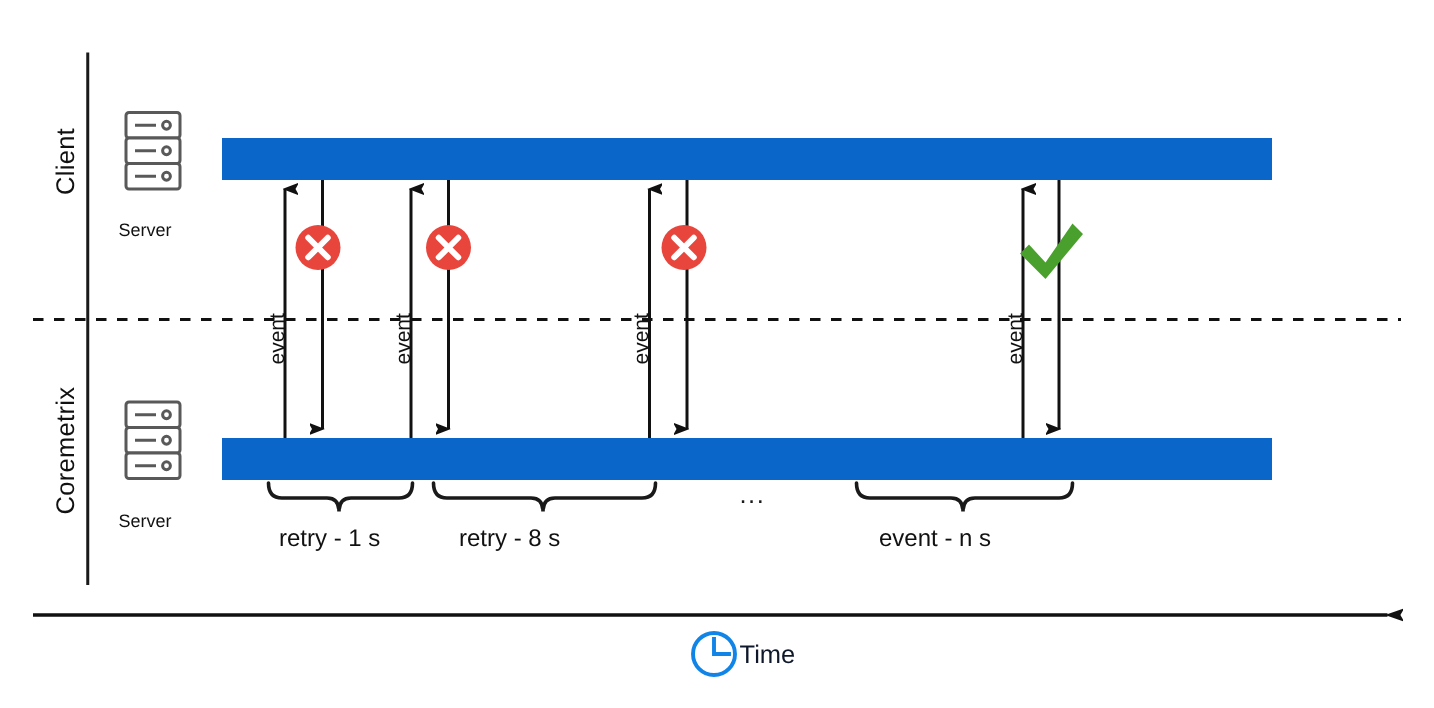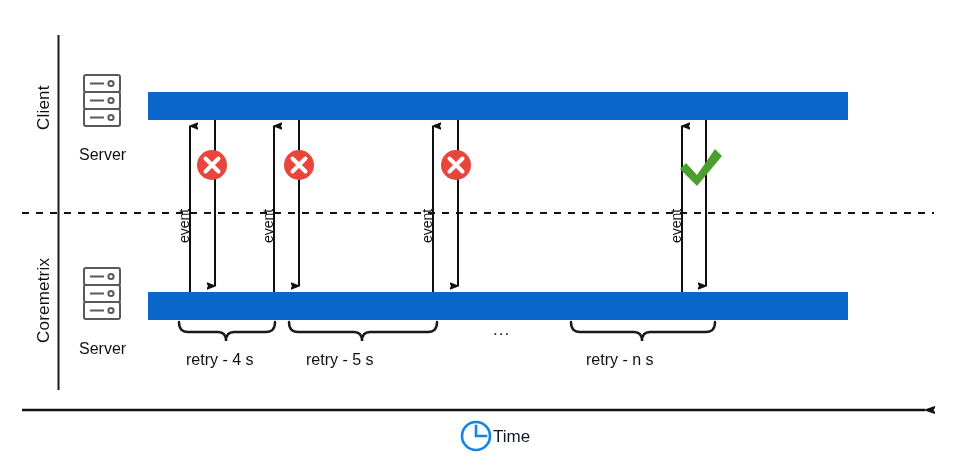--- a/index.html
+++ b/index.html
@@ -29,21 +29,21 @@
     font-family: "Liberation Sans", sans-serif;
     color: #111111;
     white-space: nowrap;
   }
   .lane-title {
     font-size: 17px;
     letter-spacing: 0.2px;
     transform-origin: 0 0;
   }
   .server-cap {
-    font-size: 16px;
+    font-size: 12px;
   }
   .event-lbl {
     font-size: 14px;
     transform-origin: 0 0;
   }
   .retry-lbl {
     font-size: 16px;
   }
   .ellipsis-lbl {
     font-size: 17px;
@@ -178,21 +178,21 @@
   <div class="lbl lane-title" style="left:34px; top:343px; transform: rotate(-90deg);">Coremetrix</div>
 
   <div class="lbl server-cap" style="left:79px; top:146px;">Server</div>
   <div class="lbl server-cap" style="left:79px; top:340px;">Server</div>
 
   <div class="lbl event-lbl" style="left:176px; top:243px; transform: rotate(-90deg);">event</div>
   <div class="lbl event-lbl" style="left:260px; top:243px; transform: rotate(-90deg);">event</div>
   <div class="lbl event-lbl" style="left:419px; top:243px; transform: rotate(-90deg);">event</div>
   <div class="lbl event-lbl" style="left:668px; top:243px; transform: rotate(-90deg);">event</div>
 
-  <div class="lbl retry-lbl" style="left:186px; top:351px;">retry - 4 s</div>
-  <div class="lbl retry-lbl" style="left:306px; top:351px;">retry - 5 s</div>
-  <div class="lbl retry-lbl" style="left:586px; top:351px;">retry - n s</div>
+  <div class="lbl retry-lbl" style="left:186px; top:351px;">retry - 1 s</div>
+  <div class="lbl retry-lbl" style="left:306px; top:351px;">retry - 8 s</div>
+  <div class="lbl retry-lbl" style="left:586px; top:351px;">event - n s</div>
 
   <div class="lbl ellipsis-lbl" style="left:493px; top:320px;">...</div>
 
   <div class="lbl time-lbl" style="left:493px; top:427px;">Time</div>
 
 </div>
 
 </body></html>

